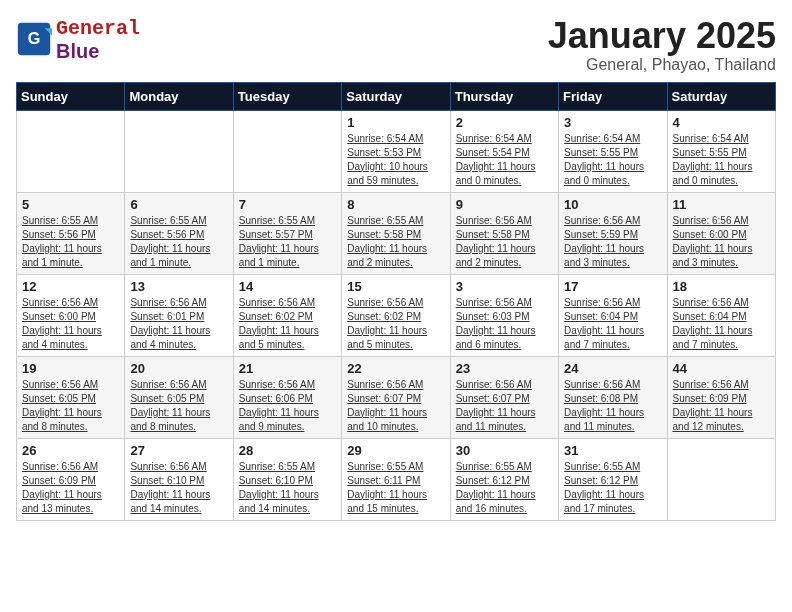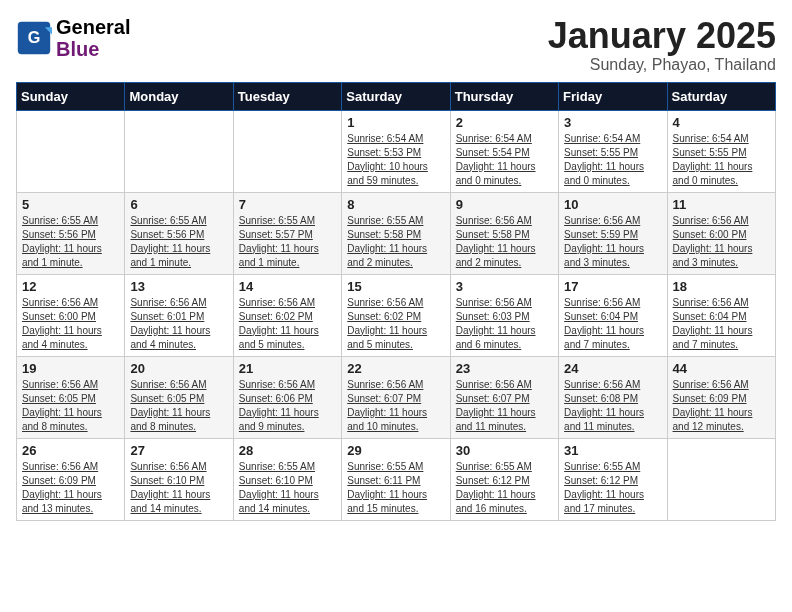--- a/index.html
+++ b/index.html
@@ -97,28 +97,28 @@
 
 <div class="header">
   <div class="logo">
     <svg class="logo-icon" viewBox="0 0 40 40">
       <rect x="2" y="2" width="36" height="36" rx="4" fill="#1a56a0"></rect>
       <text x="20" y="26" text-anchor="middle" font-size="18" font-weight="bold" fill="white" font-family="Arial">G</text>
       <polygon points="32,8 40,8 40,16" fill="#4da6e8"></polygon>
     </svg>
     <div>
       <div class="logo-text">
-        <span style="color:#000000;">General</span><br>
+        <span style="color:#b91c1c;font-family:Liberation Mono, monospace;">General</span><br>
         <span style="color:#701a75;">Blue</span>
       </div>
     </div>
   </div>
   <div class="title-area">
     <div class="month-title">January 2025</div>
-    <div class="subtitle">Sunday, Phayao, Thailand</div>
+    <div class="subtitle">General, Phayao, Thailand</div>
   </div>
 </div>
 
 <table class="calendar">
   <thead>
     <tr>
     <th>Sunday</th>
         <th>Monday</th>
         <th>Tuesday</th>
         <th>Saturday</th>

